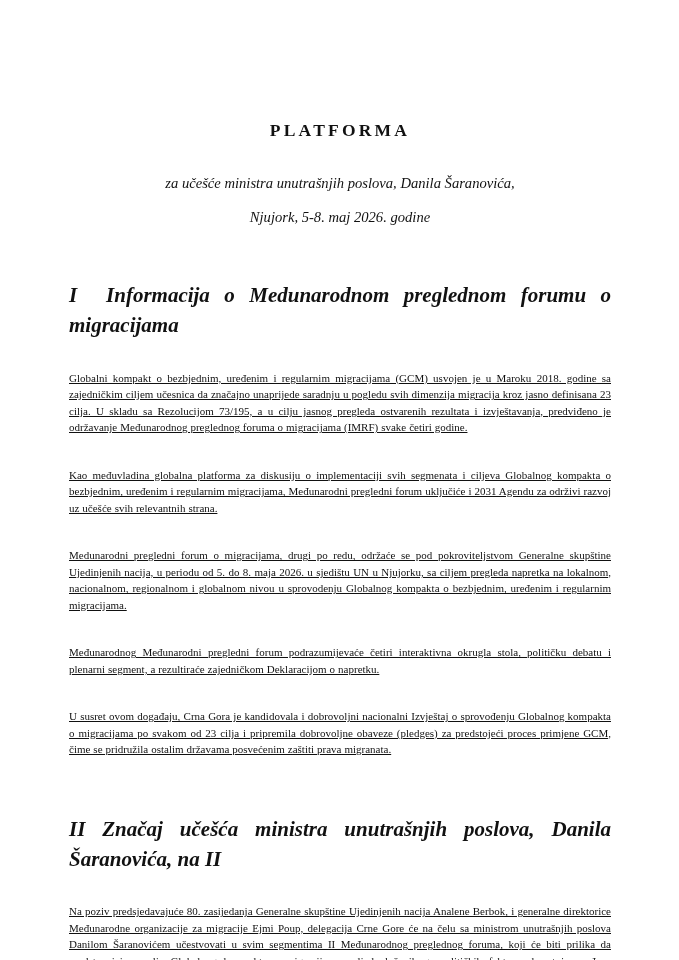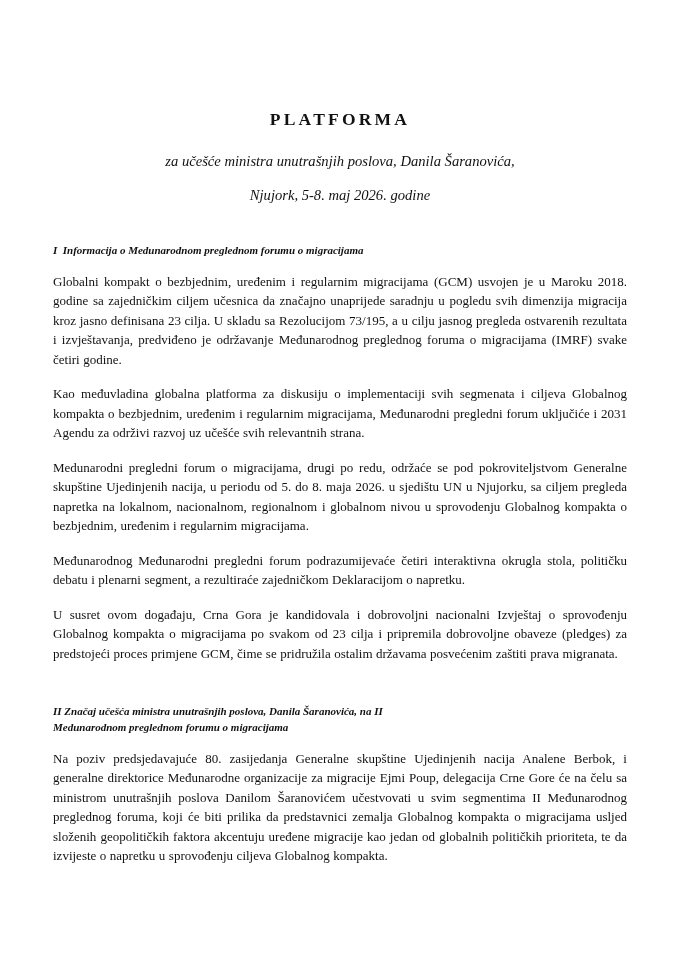--- a/index.html
+++ b/index.html
@@ -37,39 +37,39 @@
   .title-block {
     padding-top: 104px;
     text-align: center;
   }
 
   .doc-title {
     font-size: 17.5px;
     font-weight: bold;
     letter-spacing: 3.2px;
     text-align: center;
-    margin: 5px;
+    margin: 16px;
     line-height: 1.2;
   }
 
   .subtitle-line {
     font-size: 14.6px;
     font-style: italic;
     margin: 0;
     line-height: 1.0;
     padding-top: 19px;
   }
 
   
   .section-heading {
-    font-size: 11px;
+    font-size: 21px;
     font-weight: bold;
     font-style: italic;
     line-height: 1.42;
-    margin: 0;
+    margin: 16px;
     text-align: justify;
     text-align-last: left;
   }
 
   .section-heading .numeral {
     font-weight: bold;
     font-style: italic;
   }
 
   .section-heading.h-one {
@@ -80,27 +80,28 @@
   .section-heading.h-two {
     padding-top: 41px;
   }
 
   .heading-line-2 {
     display: block;
   }
 
   
   .para {
-    font-size: 13px;
+    font-size: 11px;
     line-height: 1.50;
     text-align: justify;
-    margin: 0;
+    margin: 16px;
     padding-top: 15px;
     hyphens: none;
     word-spacing: 0.02em;
+    text-decoration: underline;
   }
 
   .para.first-after-heading {
     padding-top: 13px;
   }
 </style>
 </head>
 <body>
 
 <div class="page">
@@ -124,19 +125,18 @@
     <p class="para">Kao međuvladina globalna platforma za diskusiju o implementaciji svih segmenata i ciljeva Globalnog kompakta o bezbjednim, uređenim i regularnim migracijama, Međunarodni pregledni forum uključiće i 2031 Agendu za održivi razvoj uz učešće svih relevantnih strana.</p>
 
     <p class="para">Medunarodni pregledni forum o migracijama, drugi po redu, održaće se pod pokroviteljstvom Generalne skupštine Ujedinjenih nacija, u periodu od 5. do 8. maja 2026. u sjedištu UN u Njujorku, sa ciljem pregleda napretka na lokalnom, nacionalnom, regionalnom i globalnom nivou u sprovodenju Globalnog kompakta o bezbjednim, uređenim i regularnim migracijama.</p>
 
     <p class="para">Međunarodnog Međunarodni pregledni forum podrazumijevaće četiri interaktivna okrugla stola, političku debatu i plenarni segment, a rezultiraće zajedničkom Deklaracijom o napretku.</p>
 
     <p class="para">U susret ovom događaju, Crna Gora je kandidovala i dobrovoljni nacionalni Izvještaj o sprovođenju Globalnog kompakta o migracijama po svakom od 23 cilja i pripremila dobrovoljne obaveze (pledges) za predstojeći proces primjene GCM, čime se pridružila ostalim državama posvećenim zaštiti prava migranata.</p>
 
     <div class="section-heading h-two">
       <span class="numeral">II</span>&nbsp;<span>Značaj učešća ministra unutrašnjih poslova, Danila Šaranovića, na II</span>
-      <span class="heading-line-2">Medunarodnom preglednom forumu o migracijama</span>
     </div>
 
     <p class="para first-after-heading">Na poziv predsjedavajuće 80. zasijedanja Generalne skupštine Ujedinjenih nacija Analene Berbok, i generalne direktorice Međunarodne organizacije za migracije Ejmi Poup, delegacija Crne Gore će na čelu sa ministrom unutrašnjih poslova Danilom Šaranovićem učestvovati u svim segmentima II Međunarodnog preglednog foruma, koji će biti prilika da predstavnici zemalja Globalnog kompakta o migracijama usljed složenih geopolitičkih faktora akcentuju uređene migracije kao jedan od globalnih političkih prioriteta, te da izvijeste o napretku u sprovođenju ciljeva Globalnog kompakta.</p>
 
   </div>
 </div>
 
 </body></html>

